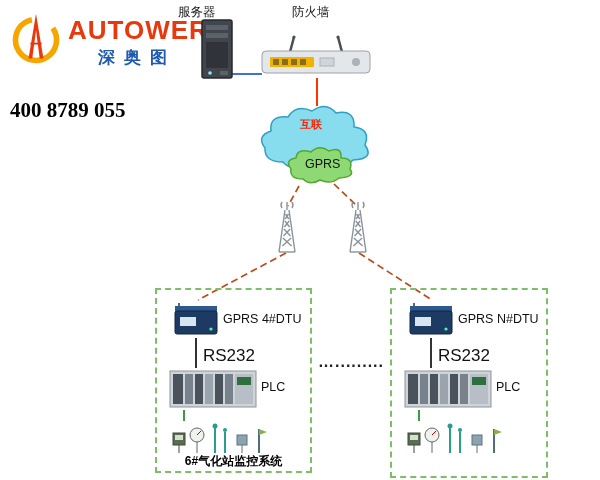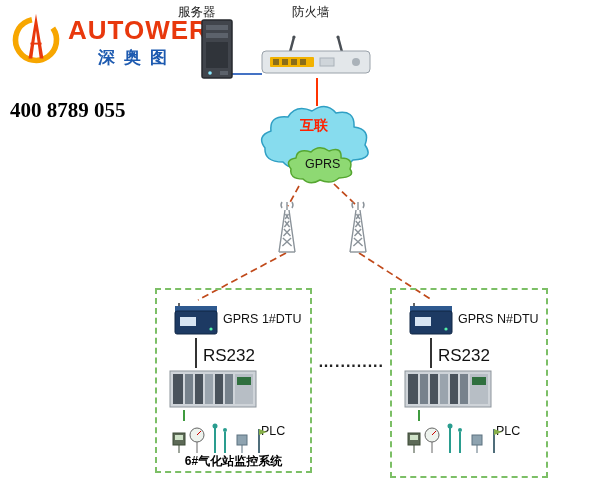--- a/index.html
+++ b/index.html
@@ -20,38 +20,38 @@
          font-size:21px;font-weight:bold;color:#000;text-align:center;}
 
   .small-label{position:absolute;font-size:12.5px;color:#1a1a1a;}
   .server-label{left:178px;top:4px;}
   .firewall-label{left:292px;top:4px;}
   .server-icon{position:absolute;left:198px;top:18px;}
   .firewall-icon{position:absolute;left:260px;top:34px;}
 
   .cloud-main{position:absolute;left:256px;top:102px;}
   .cloud-gprs{position:absolute;left:284px;top:144px;}
-  .cloud-label{position:absolute;left:300px;top:117px;font-size:14px;font-weight:bold;color:#ff2200;}
+  .cloud-label{position:absolute;left:300px;top:117px;font-size:11px;font-weight:bold;color:#ff2200;}
   .gprs-label{position:absolute;left:305px;top:157px;font-size:12.5px;font-weight:normal;color:#111;}
 
   .tower{position:absolute;}
   .tower-left{left:272px;top:201px;}
   .tower-right{left:343px;top:201px;}
 
   .separator{position:absolute;left:318px;top:353px;font-size:16px;font-weight:bold;color:#222;letter-spacing:1px;}
 
   .station{position:absolute;border:2px dashed #7cbf66;box-sizing:border-box;}
   .station-left{left:155px;top:288px;width:157px;height:185px;}
   .station-right{left:390px;top:288px;width:158px;height:190px;}
   .dtu-icon{position:absolute;left:14px;top:12px;}
   .dtu-label{position:absolute;left:66px;top:22px;font-size:12.5px;color:#111;}
   .serial-line{position:absolute;left:38px;top:48px;width:2px;height:30px;background:#333;}
   .serial-label{position:absolute;left:46px;top:56px;font-size:17px;color:#111;}
   .plc-icon{position:absolute;left:12px;top:78px;}
-  .plc-label{position:absolute;left:104px;top:90px;font-size:12.5px;color:#111;margin-top:44px;}
+  .plc-label{position:absolute;left:104px;top:90px;font-size:12.5px;color:#111;}
   .plc-drop{position:absolute;left:26px;top:120px;width:2px;height:11px;background:#3f9b3f;}
   .instruments-icon{position:absolute;left:14px;top:131px;}
   .caption{position:absolute;left:0;right:0;top:163px;text-align:center;font-size:12px;
            font-weight:bold;color:#000;white-space:nowrap;}
   .station-right .caption{top:152px;left:50%;right:auto;transform:translateX(-50%);
            width:92px;white-space:normal;line-height:1.5;}
 </style>
 </head>
 <body>
 
@@ -140,21 +140,21 @@
   <div class="separator">….........</div>
 
   <div class="station station-left">
     <svg class="dtu-icon" width="50" height="36" viewBox="0 0 50 36">
       <line x1="8" y1="8" x2="8" y2="1" stroke="#333" stroke-width="1.5"></line>
       <rect x="4" y="4" width="42" height="7" fill="#2e598f"></rect>
       <rect x="4" y="9" width="42" height="23" rx="2" fill="#1d3a63" stroke="#102645"></rect>
       <rect x="9" y="15" width="16" height="9" fill="#d7e4f2"></rect>
       <circle cx="40" cy="27" r="1.6" fill="#53f2a8"></circle>
     </svg>
-    <div class="dtu-label">GPRS 1#DTU</div>
+    <div class="dtu-label">GPRS 4#DTU</div>
     <div class="serial-line"></div>
     <div class="serial-label">RS232</div>
     <svg class="plc-icon" width="88" height="42" viewBox="0 0 88 42">
       <rect x="1" y="3" width="86" height="36" fill="#cfd4d9" stroke="#8d959c"></rect>
       <rect x="4" y="6" width="10" height="30" fill="#4a535c"></rect>
       <rect x="16" y="6" width="8" height="30" fill="#77828c"></rect>
       <rect x="26" y="6" width="8" height="30" fill="#4a535c"></rect>
       <rect x="36" y="6" width="8" height="30" fill="#9aa4ad"></rect>
       <rect x="46" y="6" width="8" height="30" fill="#4a535c"></rect>
       <rect x="56" y="6" width="8" height="30" fill="#77828c"></rect>

